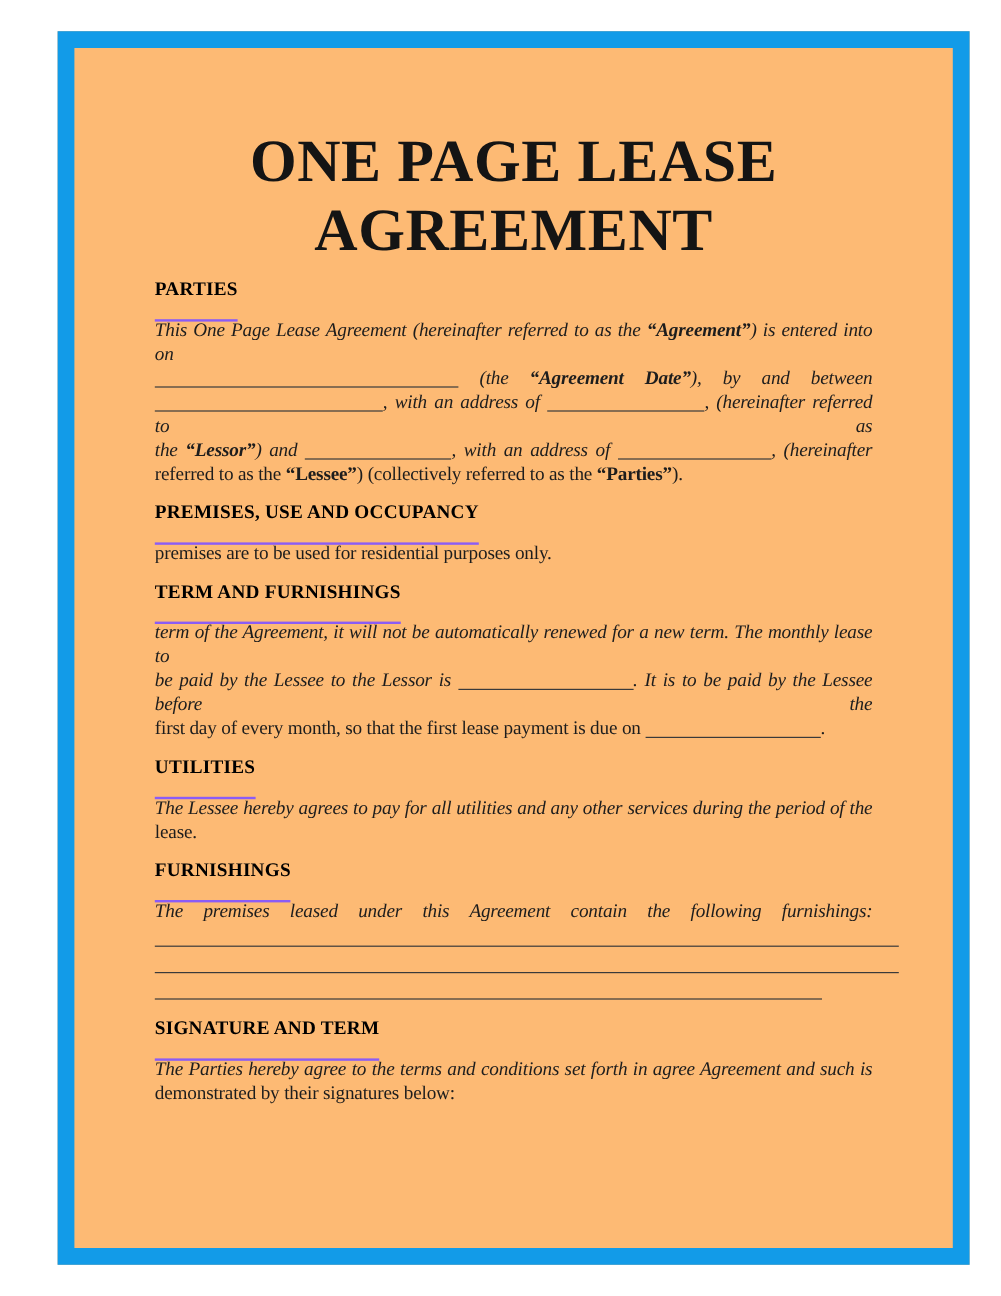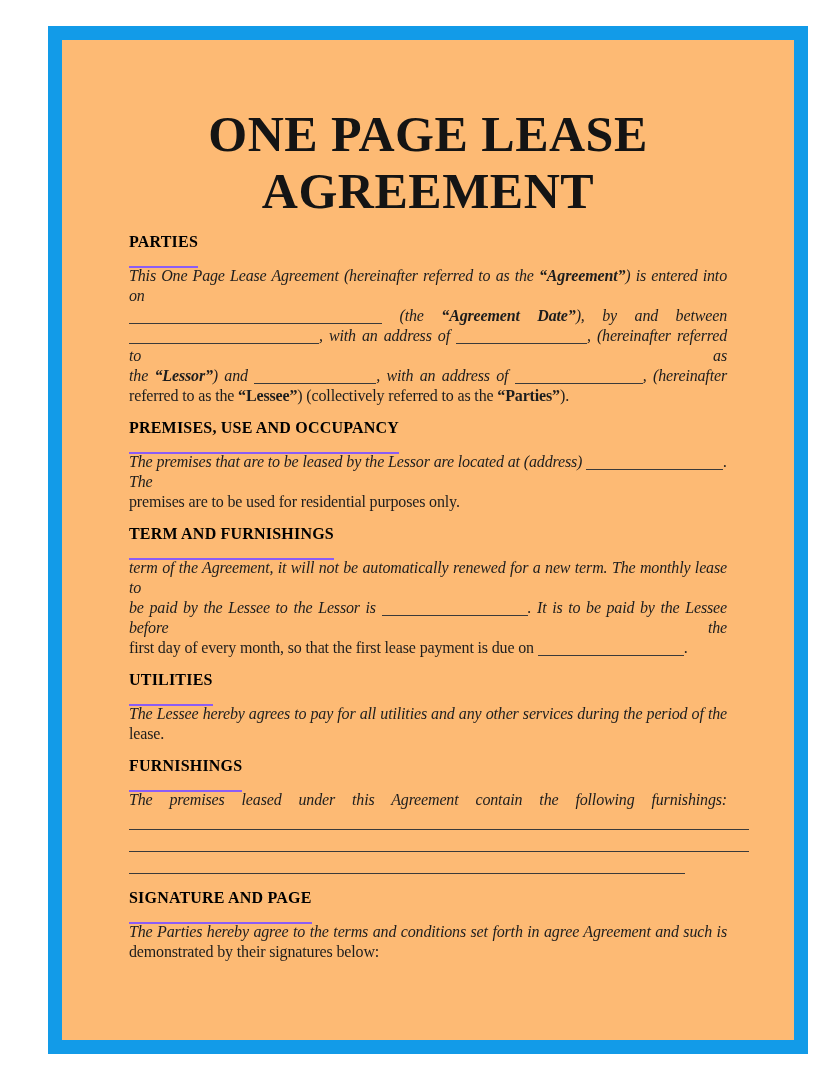--- a/index.html
+++ b/index.html
@@ -82,21 +82,20 @@
         <section class="doc-section">
           <h2 class="sec-heading"><span class="hu">PARTIES</span></h2>
           <div class="line j">This One Page Lease Agreement (hereinafter referred to as the <b class="seg-bold">“Agreement”</b>) is entered into on</div>
           <div class="line j"><span class="blank" style="width: 253px;"></span> (the <b class="seg-bold">“Agreement Date”</b>), by and between</div>
           <div class="line j"><span class="blank" style="width: 190px;"></span>, with an address of <span class="blank" style="width: 131px;"></span>, (hereinafter referred to as</div>
           <div class="line j">the <b class="seg-bold">“Lessor”</b>) and <span class="blank" style="width: 122px;"></span>, with an address of <span class="blank" style="width: 128px;"></span>, (hereinafter</div>
           <div class="line">referred to as the <b class="seg-bold">“Lessee”</b>) (collectively referred to as the <b class="seg-bold">“Parties”</b>).</div>
         </section>
         <section class="doc-section">
           <h2 class="sec-heading"><span class="hu">PREMISES, USE AND OCCUPANCY</span></h2>
-          <div class="line j">The premises that are to be leased by the Lessor are located at (address) <span class="blank" style="width: 137px;"></span>. The</div>
           <div class="line">premises are to be used for residential purposes only.</div>
         </section>
         <section class="doc-section">
           <h2 class="sec-heading"><span class="hu">TERM AND FURNISHINGS</span></h2>
           <div class="line j">term of the Agreement, it will not be automatically renewed for a new term. The monthly lease to</div>
           <div class="line j">be paid by the Lessee to the Lessor is <span class="blank" style="width: 146px;"></span>. It is to be paid by the Lessee before the</div>
           <div class="line">first day of every month, so that the first lease payment is due on <span class="blank" style="width: 146px;"></span>.</div>
         </section>
         <section class="doc-section">
           <h2 class="sec-heading"><span class="hu">UTILITIES</span></h2>
@@ -104,19 +103,19 @@
           <div class="line">lease.</div>
         </section>
         <section class="doc-section">
           <h2 class="sec-heading"><span class="hu">FURNISHINGS</span></h2>
           <div class="line j">The premises leased under this Agreement contain the following furnishings:</div>
           <div class="line rule-row"><span class="blank" style="width: 620px;"></span></div>
           <div class="line rule-row"><span class="blank" style="width: 620px;"></span></div>
           <div class="line rule-row"><span class="blank" style="width: 556px;"></span></div>
         </section>
         <section class="doc-section">
-          <h2 class="sec-heading"><span class="hu">SIGNATURE AND PAGE</span></h2>
+          <h2 class="sec-heading"><span class="hu">SIGNATURE AND TERM</span></h2>
           <div class="line j">The Parties hereby agree to the terms and conditions set forth in agree Agreement and such is</div>
           <div class="line">demonstrated by their signatures below:</div>
         </section>
       </div>
   </div>
 </div>
 
 </body></html>

